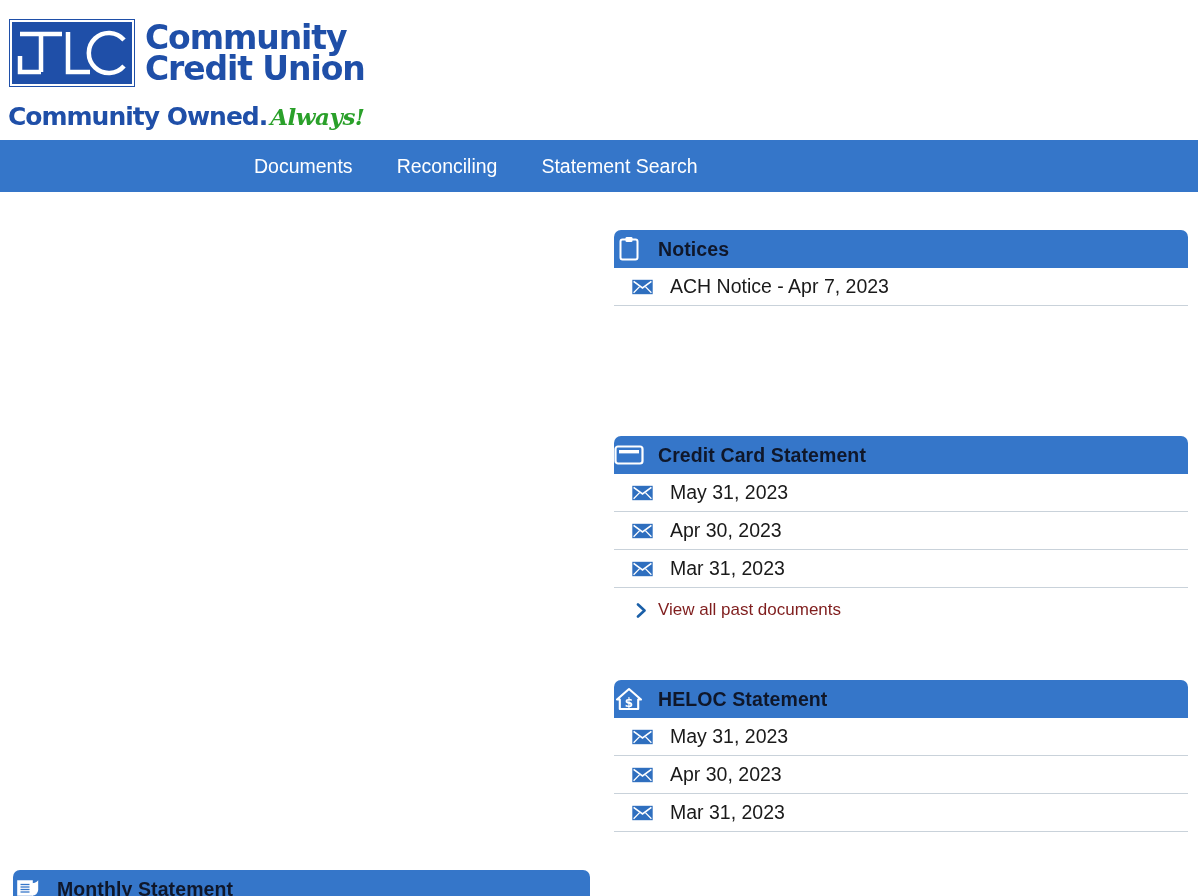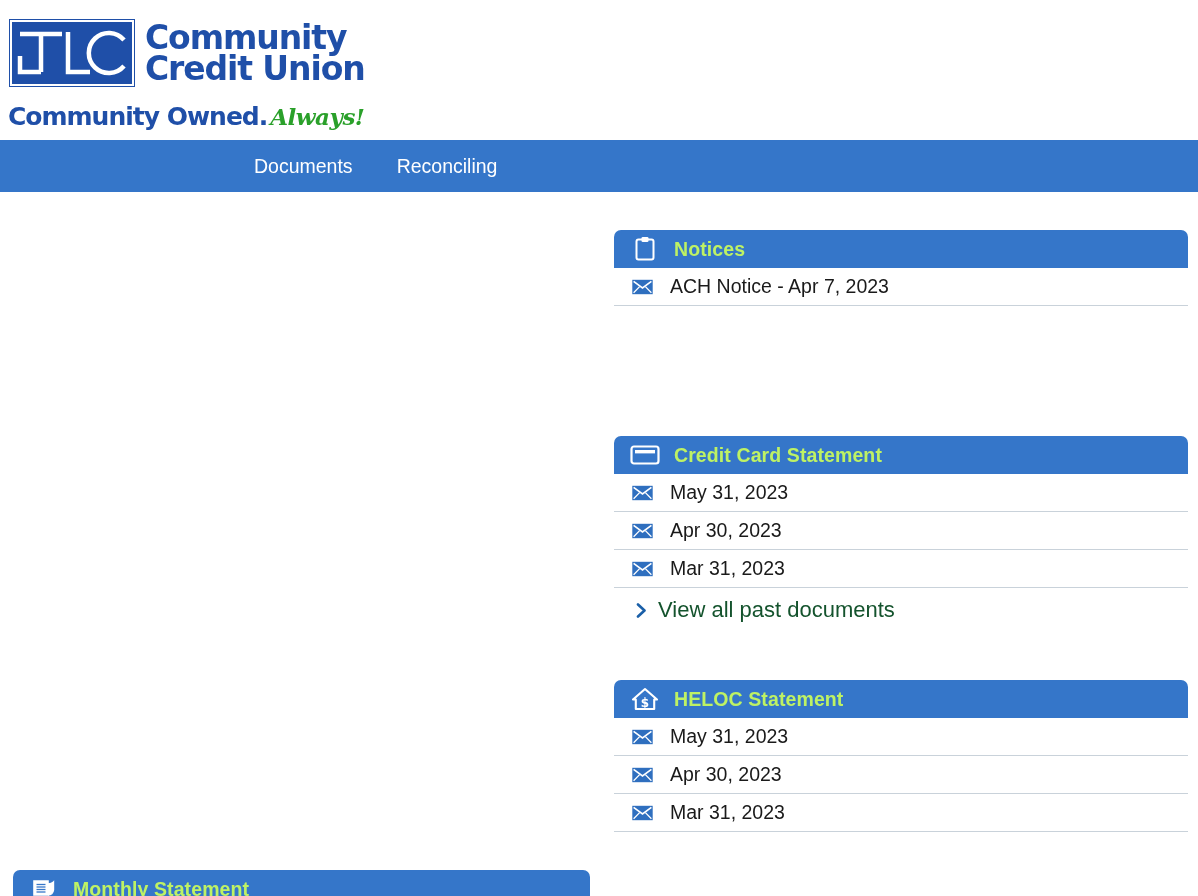--- a/index.html
+++ b/index.html
@@ -108,22 +108,21 @@
   .card {
     margin-bottom: 0;
     background: #ffffff;
   }
   .card-head {
     background: #3576c9;
     border-radius: 7px 7px 0 0;
     height: 38px;
     display: flex;
     align-items: center;
-    padding-left: 16px;
-    color: #bef264;
+    color: #0f172a;
   }
   .card-head .hd-icon {
     width: 30px;
     height: 30px;
     flex: none;
     display: flex;
     align-items: center;
     justify-content: center;
     margin-right: 14px;
   }
@@ -159,22 +158,22 @@
 
   .viewall {
     display: flex;
     align-items: center;
     height: 44px;
     padding-left: 22px;
     cursor: pointer;
   }
   .viewall .chev { margin-right: 11px; display: flex; align-items: center; }
   .viewall .valabel {
-    color: #14532d;
-    font-size: 22px;
+    color: #7f1d1d;
+    font-size: 17px;
     text-decoration: none;
   }
 
   .spacer-48 { height: 48px; }
   .spacer-38 { height: 38px; }
   .spacer-130 { height: 130px; }
 </style>
 </head>
 <body>
 
@@ -195,20 +194,21 @@
     </div>
   </div>
   <div class="tagline">
     <span class="t1">Community Owned.</span><span class="t2">Always!</span>
   </div>
 </div>
 
 <nav class="navbar">
   <a class="nav-item">Documents</a>
   <a class="nav-item">Reconciling</a>
+  <a class="nav-item">Statement Search</a>
 </nav>
 
 <div class="content">
   <div class="grid">
 
     <div class="col-left">
 
       <div class="spacer-38"></div>
 
       <div class="card">

